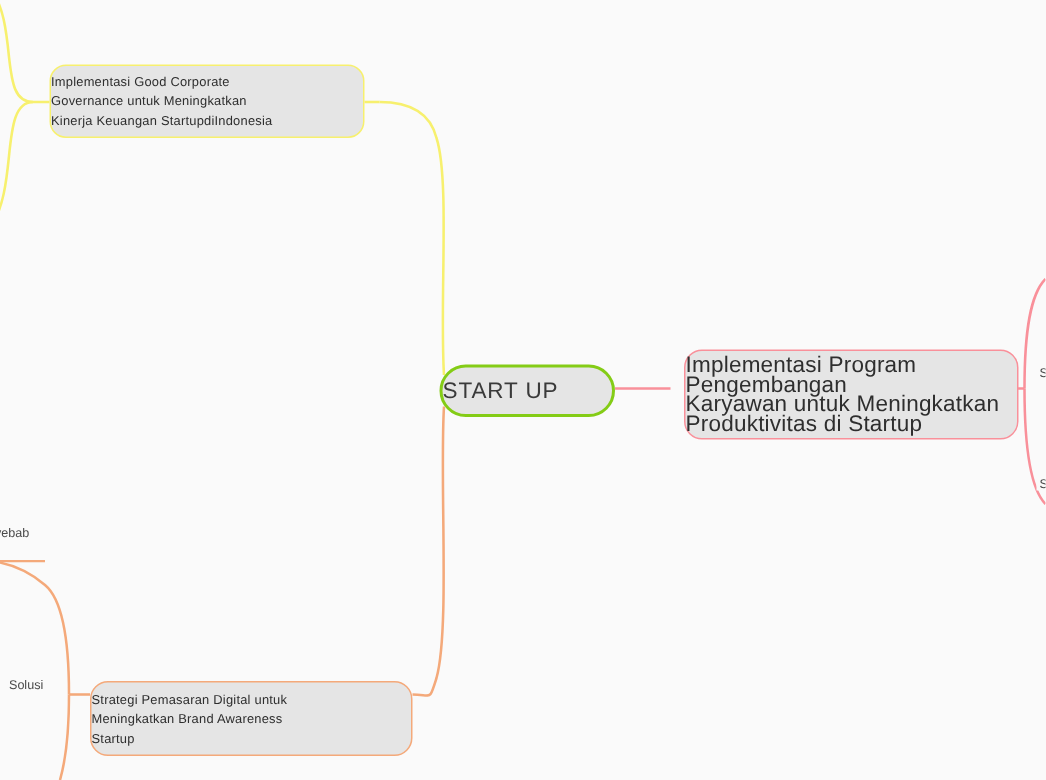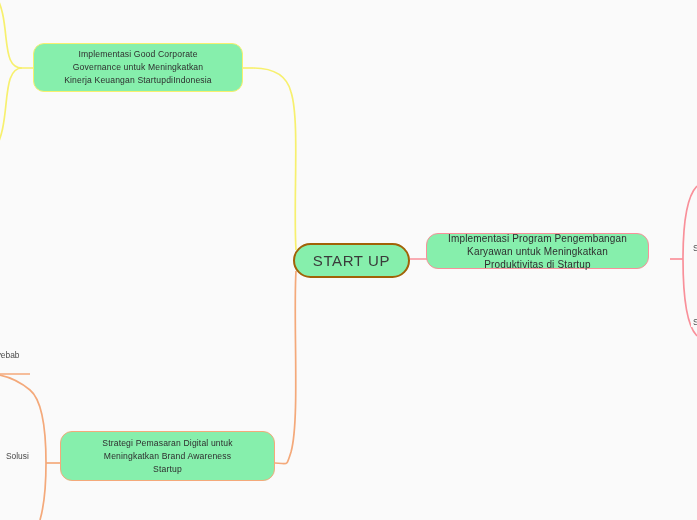--- a/index.html
+++ b/index.html
@@ -25,71 +25,70 @@
     position: absolute;
     left: 0;
     top: 0;
     width: 697px;
     height: 520px;
     pointer-events: none;
   }
   .node {
     position: absolute;
     box-sizing: border-box;
-    background: #86efac;
+    background: #e5e5e5;
     display: flex;
     align-items: center;
     justify-content: center;
-    text-align: center;
     color: #2e2e2e;
     letter-spacing: 0.15px;
   }
   .node-text {
     display: block;
     width: 100%;
     white-space: pre-line;
   }
   
   #node-root {
     left: 293px;
     top: 243px;
     width: 117px;
     height: 35px;
-    border: 2px solid #a16207;
+    border: 2px solid #84cc16;
     border-radius: 18px;
     font-size: 15px;
     letter-spacing: 0.6px;
     color: #3a3a3a;
   }
   
   #node-governance {
     left: 33px;
     top: 43px;
     width: 210px;
     height: 49px;
     border: 1.6px solid #f7f06e;
     border-radius: 11px;
     font-size: 8.6px;
     line-height: 13px;
   }
   
   #node-karyawan {
-    left: 426px;
+    left: 456px;
     top: 233px;
     width: 223px;
-    height: 36px;
+    height: 60px;
     border: 1.6px solid #f9909a;
     border-radius: 12px;
-    font-size: 10px;
+    font-size: 15px;
     line-height: 13px;
   }
   
   #node-pemasaran {
     left: 60px;
-    top: 431px;
+    top: 454px;
     width: 215px;
     height: 50px;
     border: 1.6px solid #f4a97a;
     border-radius: 12px;
     font-size: 8.6px;
     line-height: 13px;
   }
   
   .edge-label {
     position: absolute;

